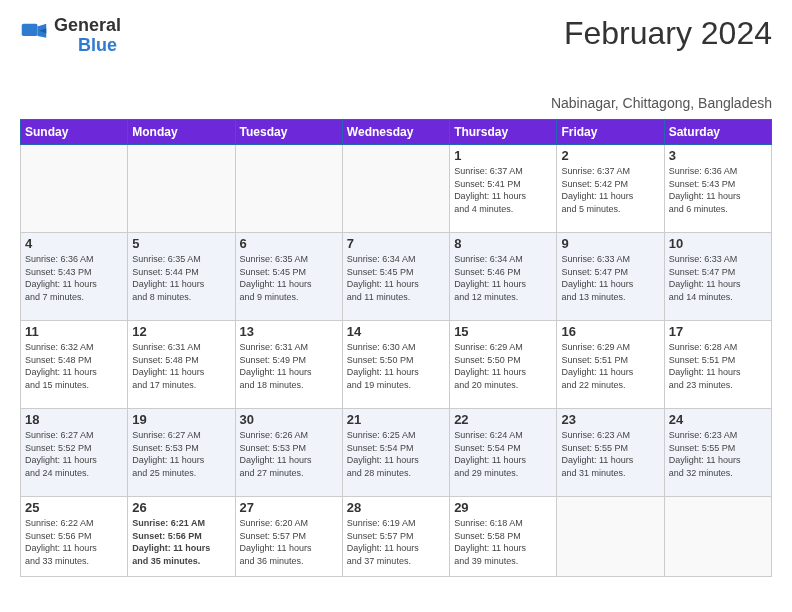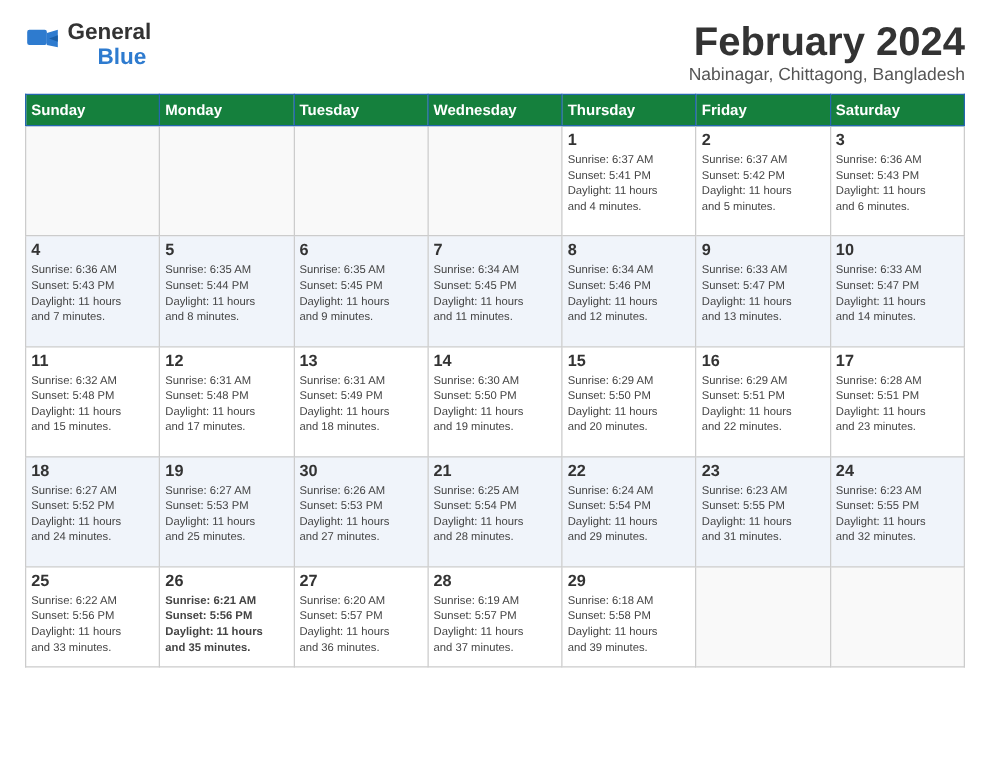--- a/index.html
+++ b/index.html
@@ -47,37 +47,38 @@
     .logo-icon {
       width: 28px;
       height: 28px;
       margin-right: 2px;
     }
     .title-block {
       text-align: right;
     }
     .month-title {
       font-size: 32px;
-      font-weight: bold;
+      font-weight: normal;
       color: #333;
       line-height: 1.1;
     }
     .location {
       font-size: 14px;
       color: #555;
+      margin-top: 44px;
     }
     .calendar {
       flex: 1;
       border: 1px solid #ccc;
       border-collapse: collapse;
       width: 100%;
       table-layout: fixed;
     }
     .calendar thead tr th {
-      background: #15803d;
+      background: #6d28d9;
       color: #fff;
       font-size: 12px;
       font-weight: bold;
       padding: 5px 4px;
       text-align: left;
       border: 1px solid #2566b0;
     }
     .calendar tbody tr td {
       vertical-align: top;
       border: 1px solid #ccc;

